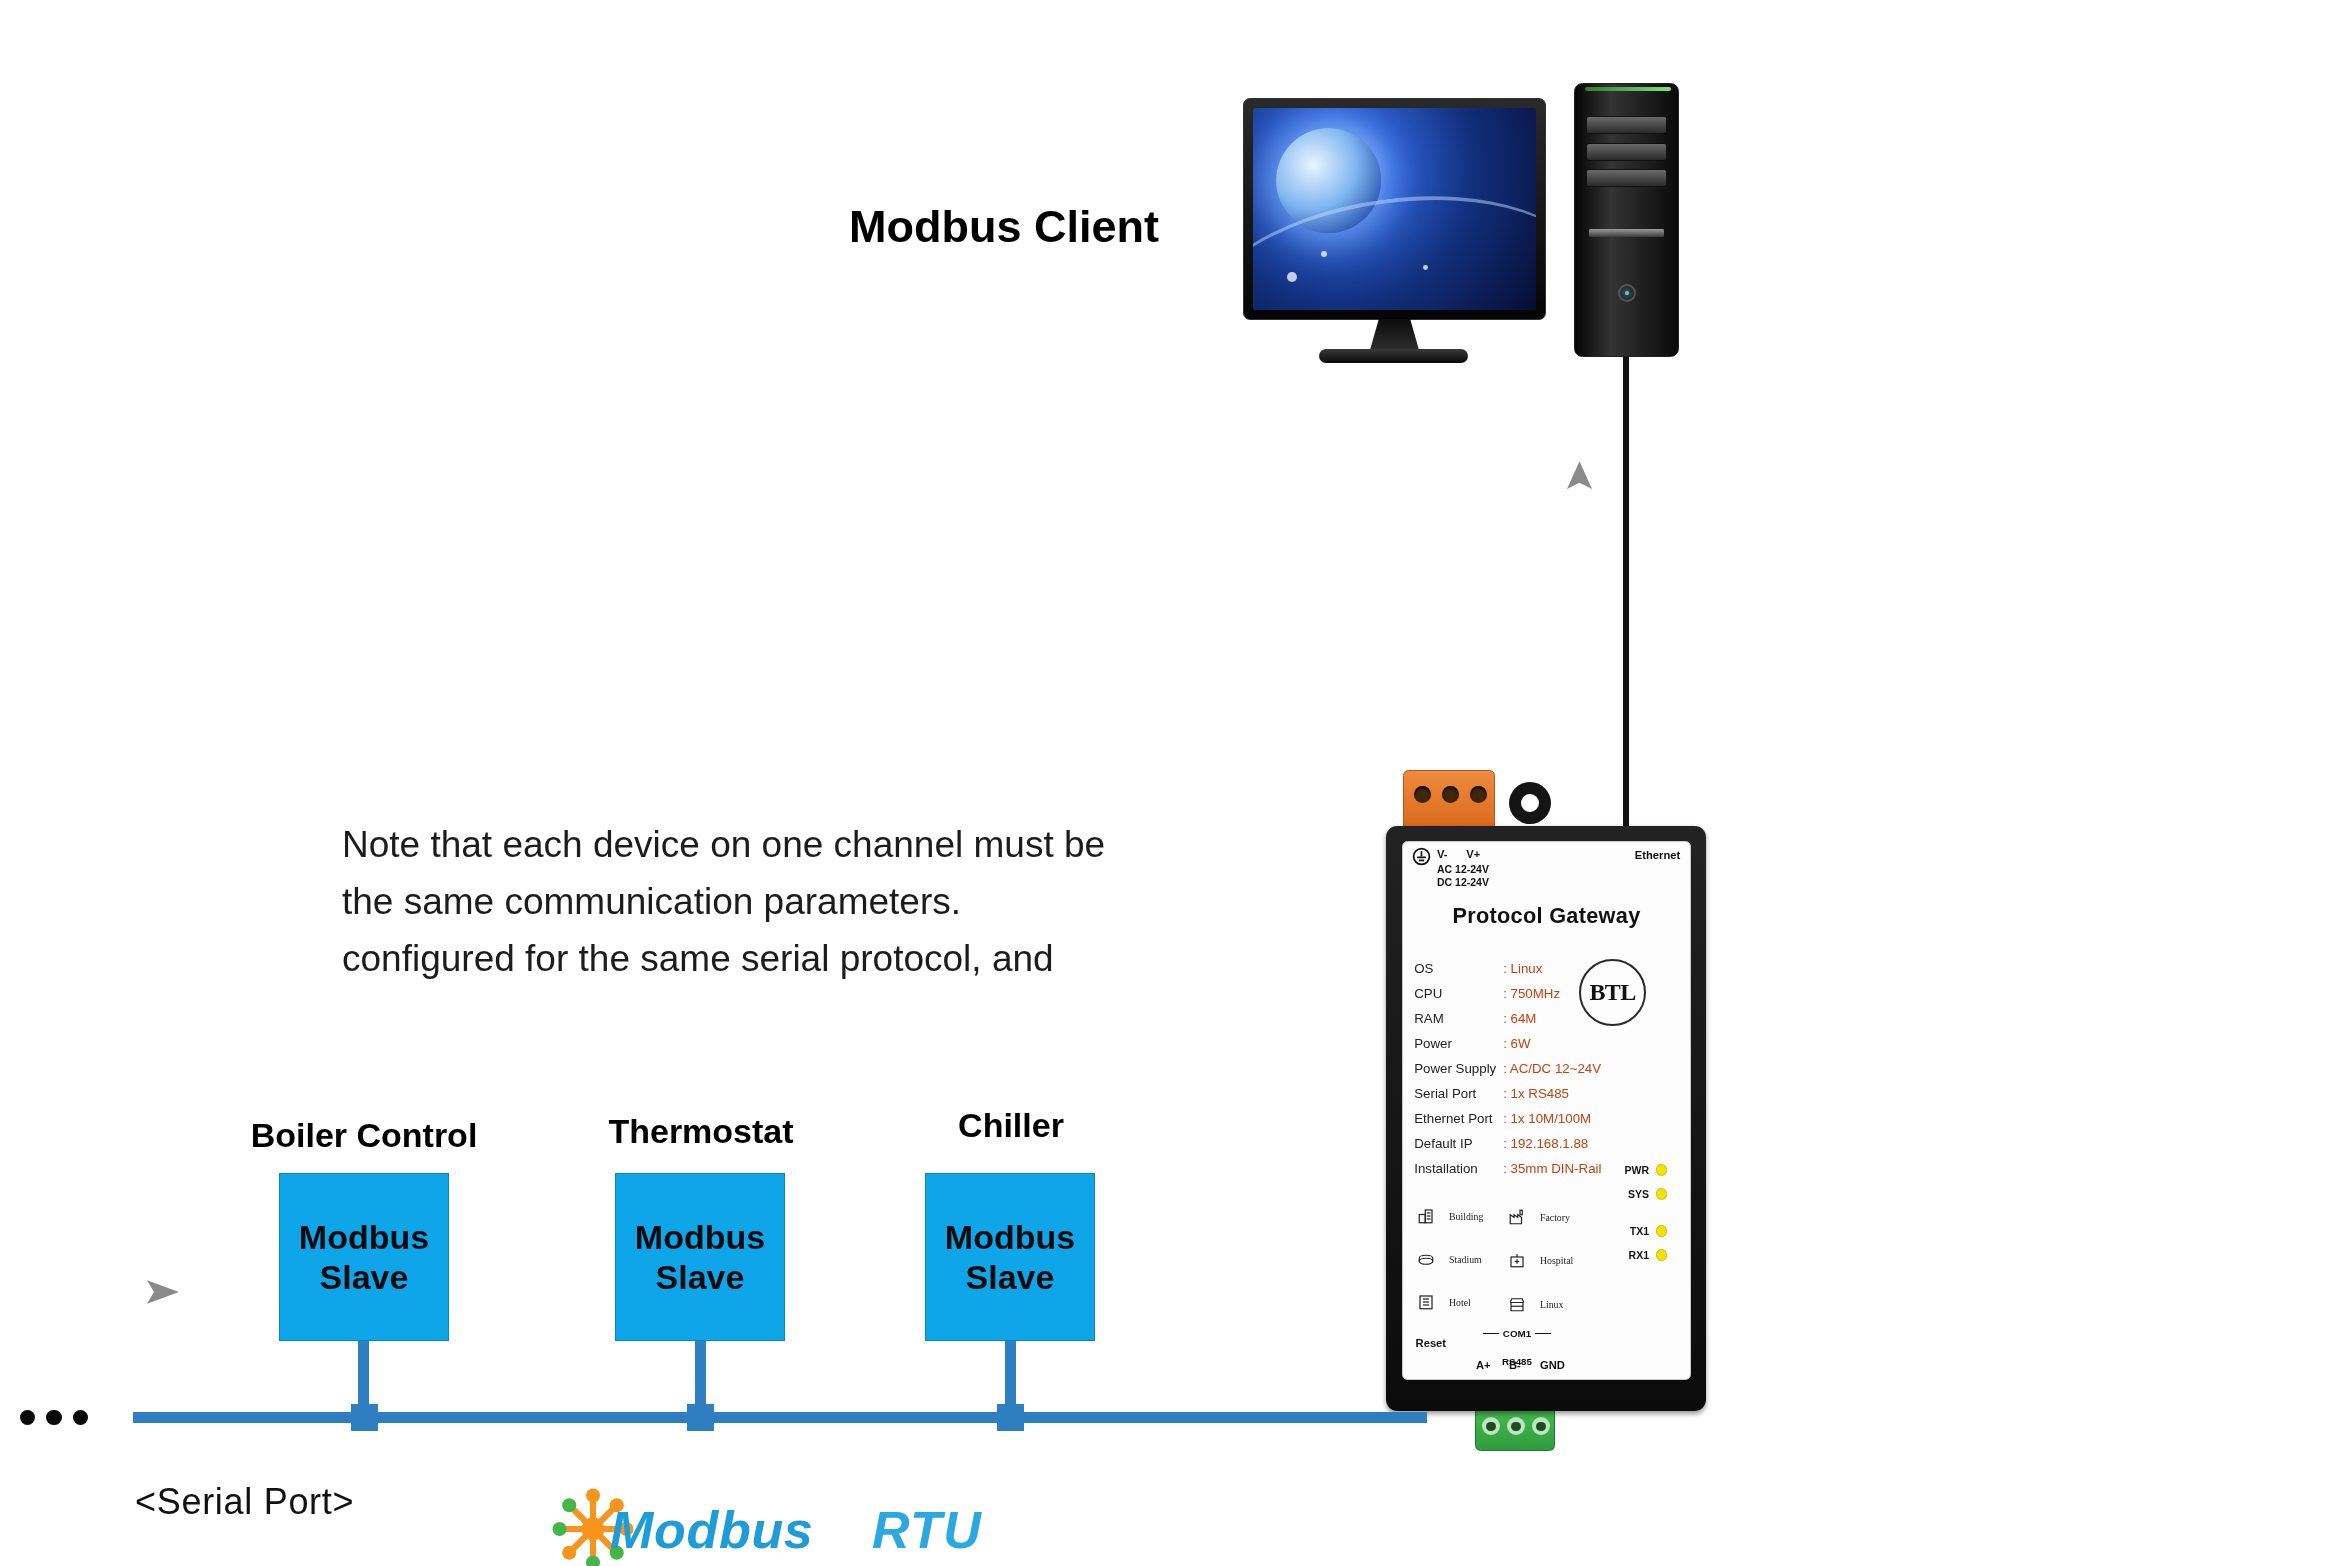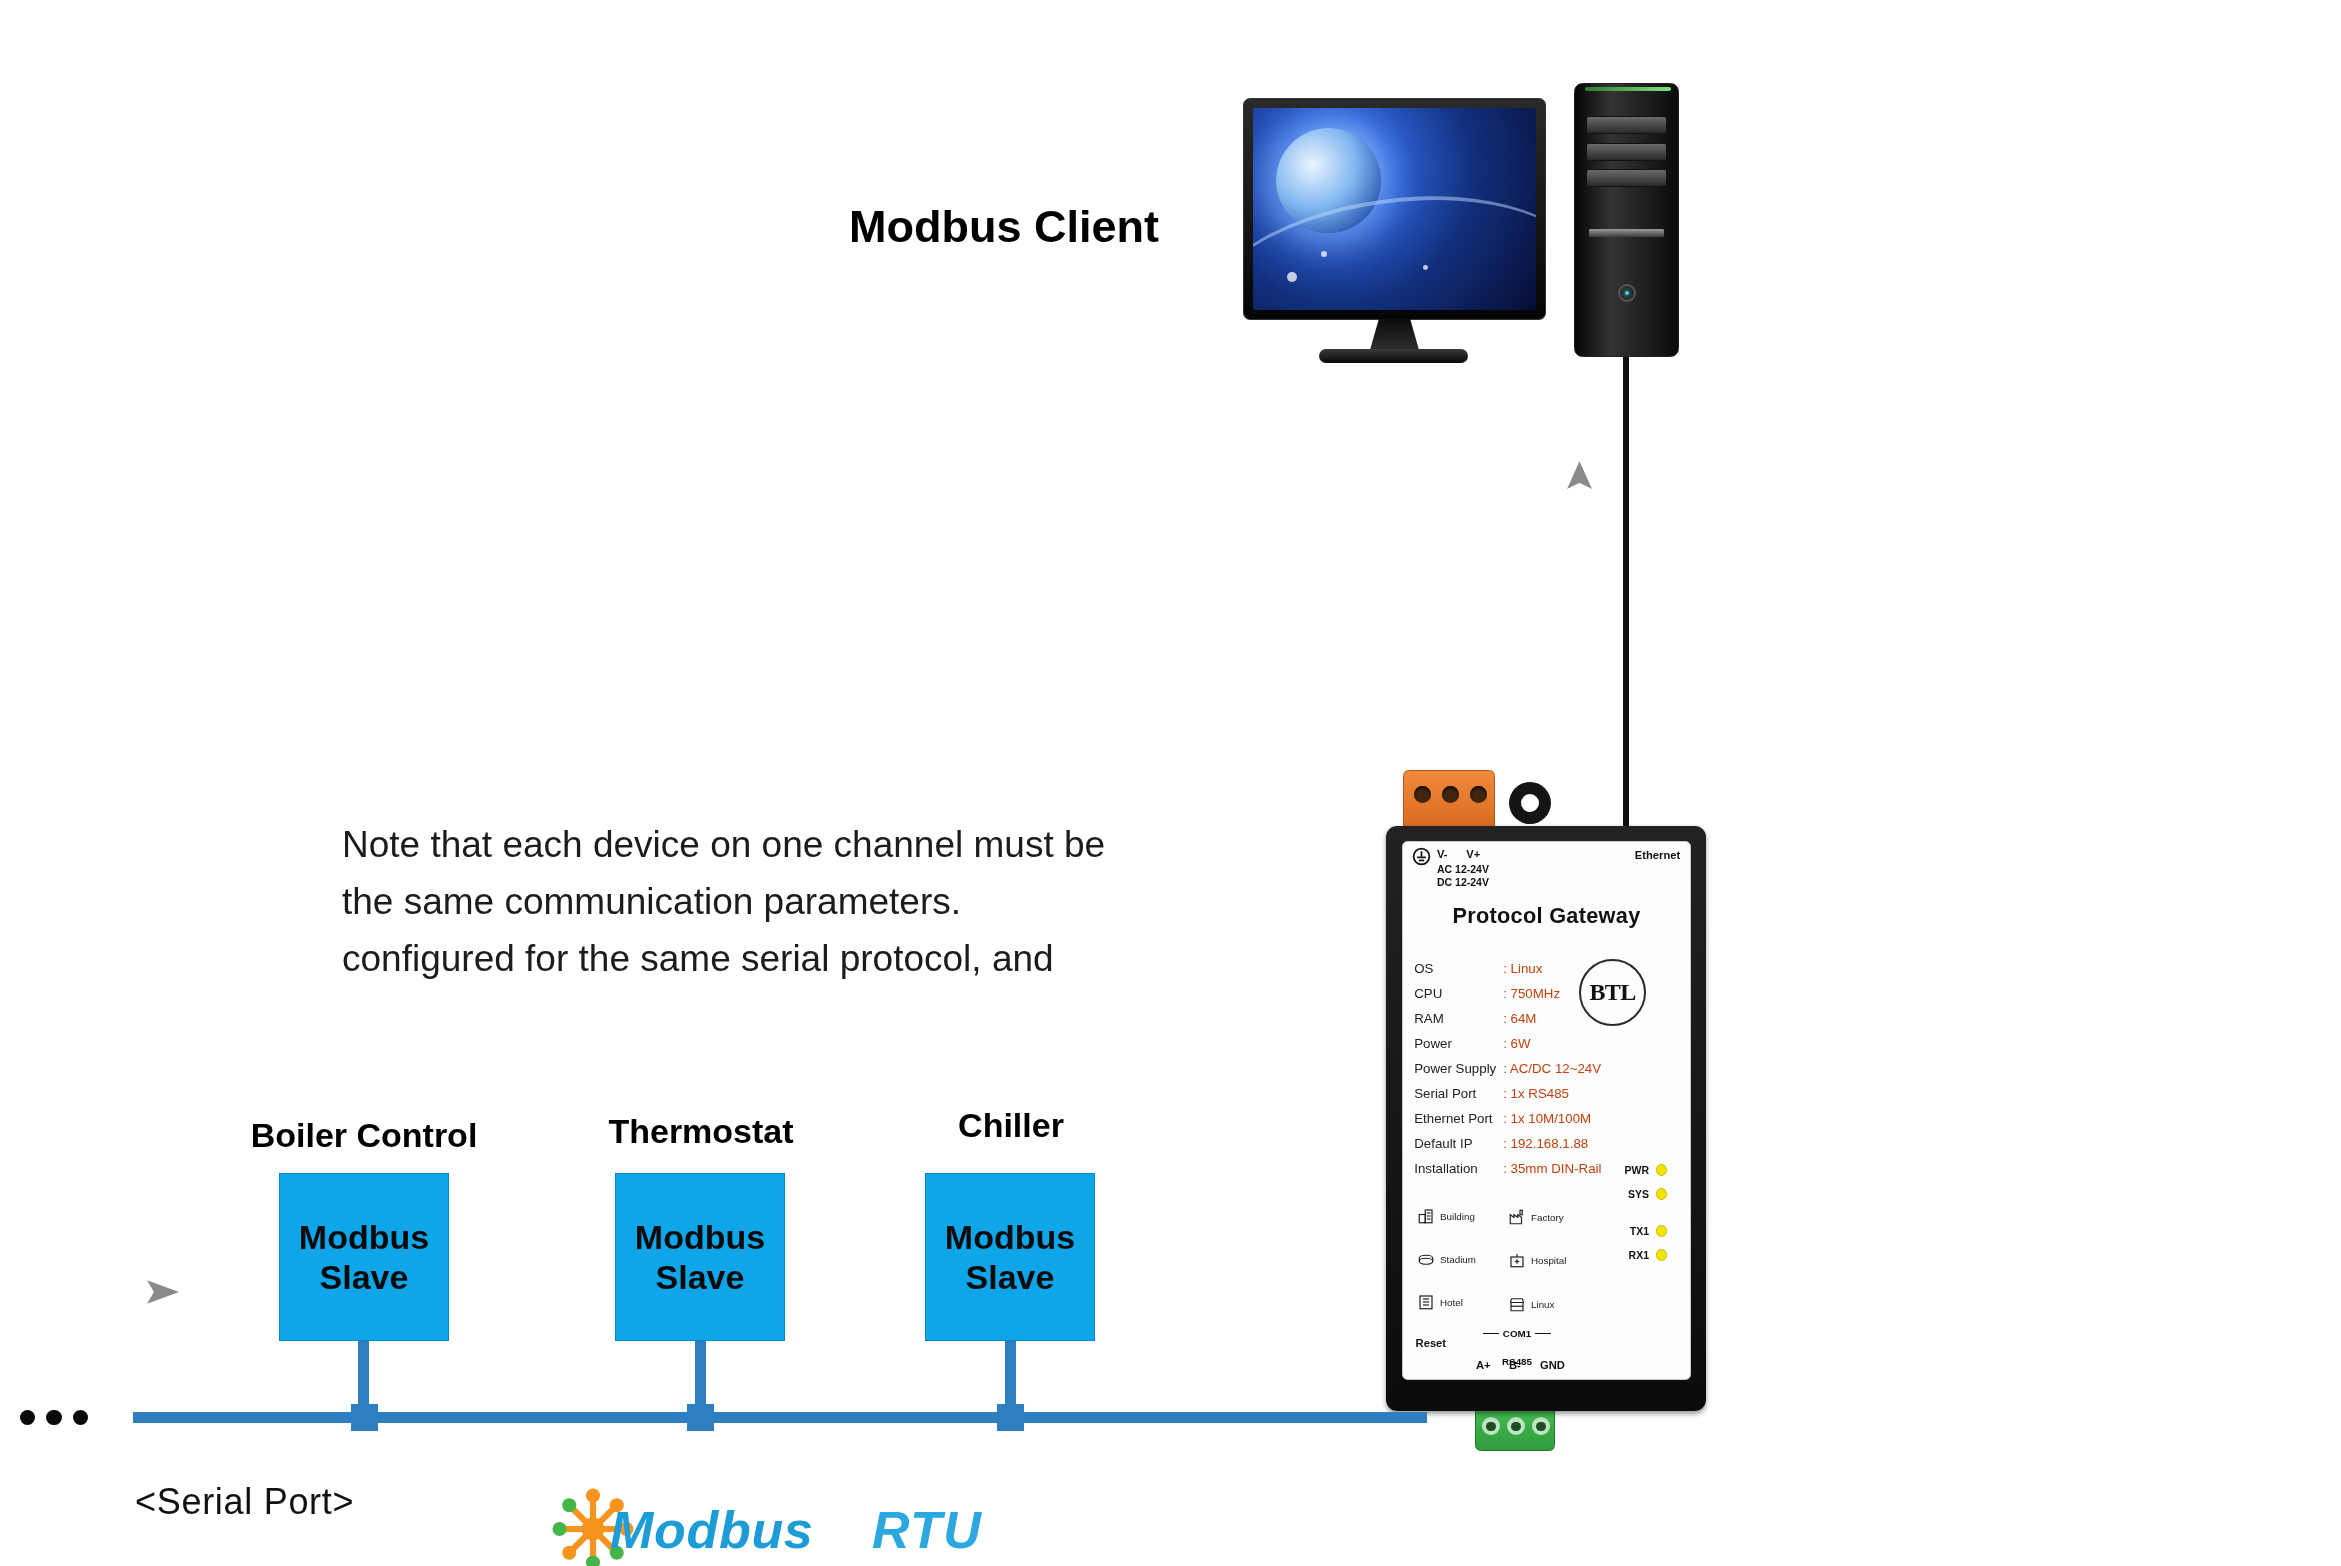--- a/index.html
+++ b/index.html
@@ -45,21 +45,21 @@
   .spec-row { display:flex; align-items:flex-end; height:25px; }
   .spec-key { width:89px; font-size:13.3px; color:#222; }
   .spec-val { font-size:13.3px; color:#c2410c; }
   .btl { width:67px; height:67px; border:2.1px solid #2a2a2a; border-radius:50%;
          display:flex; align-items:center; justify-content:center;
          font-size:24px; font-weight:700; color:#111; letter-spacing:-0.7px;
          font-family:"Liberation Serif","DejaVu Serif",serif; }
   .led { display:flex; align-items:center; gap:7px; }
   .led-label { width:28px; text-align:right; font-size:10.5px; font-weight:700; color:#111; }
   .led-dot { width:11.2px; height:11.2px; border-radius:50%; background:#f2e400; border:0.7px solid #c9bd00; }
-  .app { display:flex; align-items:center; gap:5px; font-size:9.8px; color:#222; }
+  .app { display:flex; align-items:center; gap:14px; font-size:9.8px; color:#222;font-family:Liberation Serif, serif; }
   .app svg { display:block; }
   .com-box { display:flex; flex-direction:column; align-items:center; width:82px;gap:17px; }
   .com-row { display:flex; align-items:center; gap:4.2px; font-size:9.8px; font-weight:700; color:#111; }
   .com-dash { width:15.4px; height:1.4px; background:#111; }
   .com-row2 { font-size:9.8px; font-weight:700; color:#111; }
   .gw-bot-label { font-size:11.2px; font-weight:700; color:#111; }
 
   
   .note { font-size:37px; line-height:57px; color:#1c1c1c; }
   .dev-title { font-size:34px; font-weight:700; color:#000; white-space:nowrap; transform:translateX(-50%); }

